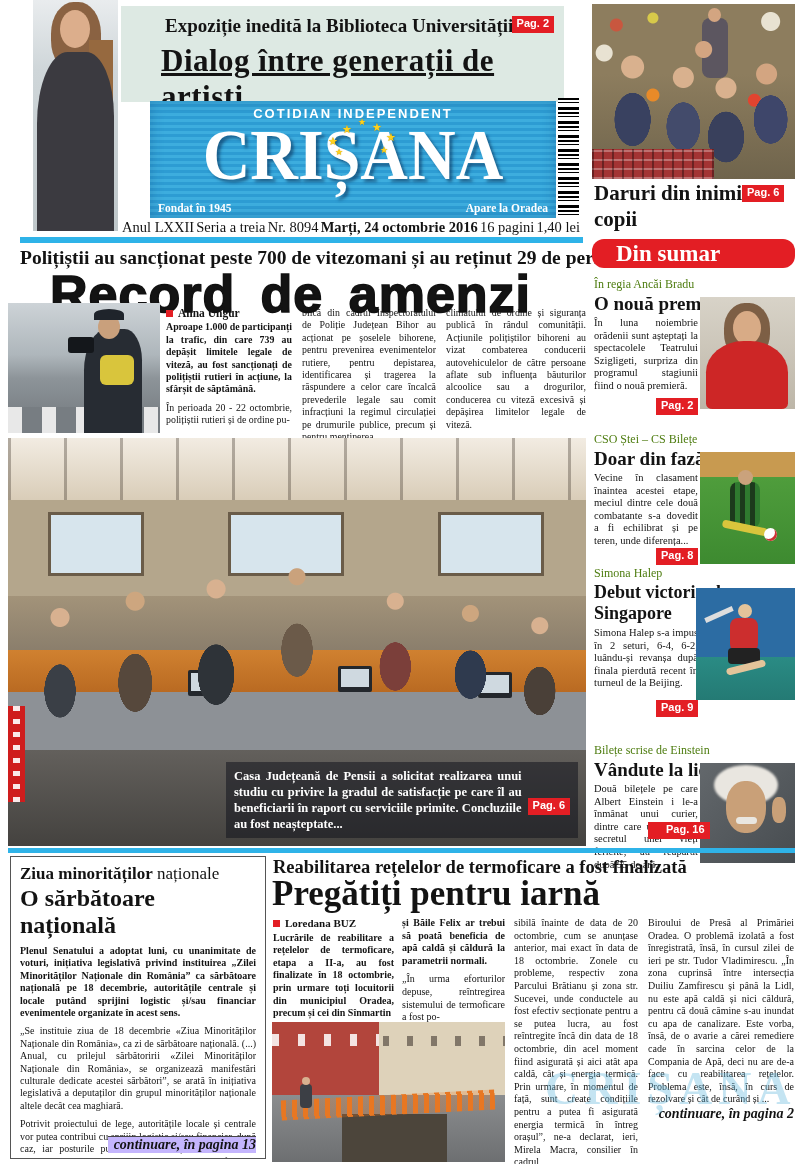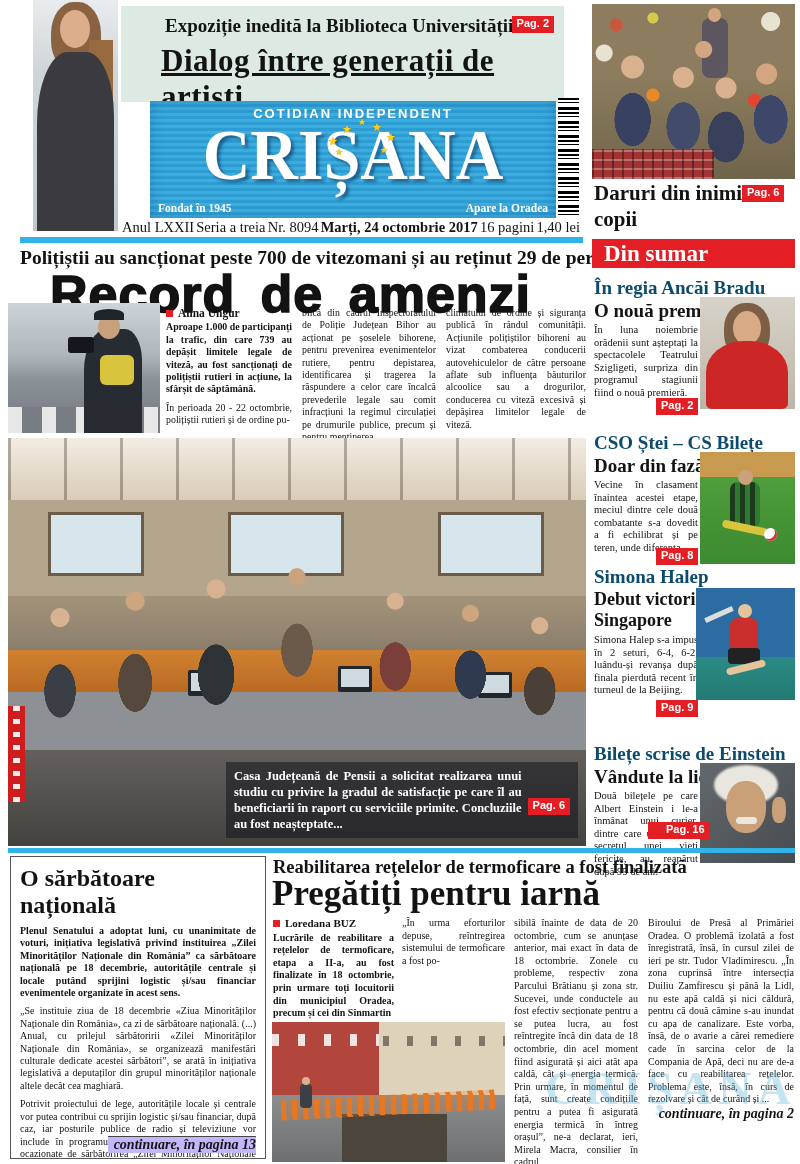--- a/index.html
+++ b/index.html
@@ -83,24 +83,24 @@
   .bp-caption{position:absolute;right:8px;bottom:8px;width:336px;padding:6px 8px;
               background:rgba(18,20,30,.55);color:#fff;font-weight:bold;font-size:12.5px;
               line-height:16px;text-align:justify;}
   .bp-caption .badge{float:right;margin-top:2px;}
 
   
   .sb-toptitle{position:absolute;left:594px;top:180px;width:200px;font-weight:bold;
                font-size:21px;line-height:26px;}
   .sb-topbadge{position:absolute;left:742px;top:184px;}
   .dinsumar{position:absolute;left:592px;top:239px;width:203px;height:29px;background:#e31e24;
-            color:#fff;font-weight:bold;font-size:23px;line-height:29px;padding-left:12px;
-            box-sizing:border-box;}
+            color:#fff;font-weight:bold;font-size:23px;line-height:29px;padding-left:24px;
+            box-sizing:border-box;border-radius:12px;}
   .sb-item{position:absolute;left:594px;width:202px;}
-  .sb-kicker{color:#0c4a6e;font-weight:bold;font-size:19px;margin-bottom:1px;}
+  .sb-kicker{color:#4d7c0f;font-weight:normal;font-size:12px;margin-bottom:1px;}
   .sb-title{font-weight:bold;font-size:19px;line-height:21px;margin-bottom:3px;}
   .sb-text{font-size:10.5px;line-height:12.6px;width:104px;}
   .sb-badge{position:absolute;}
 
   
   .minbox{position:absolute;left:10px;top:856px;width:256px;height:303px;
           border:1px solid #555;padding:7px 9px;box-sizing:border-box;overflow:hidden;}
   .min-kicker{font-size:17px;}
   .min-kicker b{font-weight:bold;}
   .min-headline{font-weight:bold;font-size:24px;margin:1px 0 6px;}
@@ -228,21 +228,21 @@
     <i class="star" style="left:230px;top:44px;font-size:9px;">★</i>
     <div class="mh-founded">Fondat în 1945</div>
     <div class="mh-where">Apare la Oradea</div>
   </div>
   <div class="barcode"></div>
 
   <div class="dateline">
     <span>Anul LXXII</span>
     <span>Seria a treia</span>
     <span>Nr. 8094</span>
-    <span class="dt-bold">Marți, 24 octombrie 2017</span>
+    <span class="dt-bold">Marți, 24 octombrie 2016</span>
     <span>16 pagini</span>
     <span>1,40 lei</span>
   </div>
   <div class="cyanbar" style="left:20px;top:237px;width:563px;height:6px;"></div>
 
   <div class="lead-kicker">Polițiștii au sancționat peste 700 de vitezomani și au reținut 29 de permise</div>
   <div class="lead-headline">Record de amenzi</div>
 
   <div class="photo ph-police">
     <div class="po-road"></div>
@@ -353,35 +353,37 @@
     <div class="ei-hair"></div>
     <div class="ei-face"></div>
     <div class="ei-must"></div>
     <div class="ei-hand"></div>
   </div>
   <span class="badge sb-badge" style="left:648px;top:822px;padding-left:18px;">Pag. 16</span>
 
   <div class="cyanbar" style="left:8px;top:848px;width:787px;height:5px;"></div>
 
   <div class="minbox">
+    <div class="min-kicker"><b>Ziua minorităților</b><span> naționale</span></div>
     <div class="min-headline">O sărbătoare națională</div>
     <p class="bold-lead jp">Plenul Senatului a adoptat luni, cu unanimitate de voturi, inițiativa legislativă privind instituirea „Zilei Minorităților Naționale din România” ca sărbătoare națională pe 18 decembrie, autoritățile centrale și locale putând sprijini logistic și/sau financiar evenimentele organizate în acest sens.</p>
     <p class="jp">„Se instituie ziua de 18 decembrie «Ziua Minorităților Naționale din România», ca zi de sărbătoare națională. (...) Anual, cu prilejul sărbătoririi «Zilei Minorităților Naționale din România», se organizează manifestări culturale dedicate acestei sărbători”, se arată în inițiativa legislativă a deputaților din grupul minorităților naționale altele decât cea maghiară.</p>
     <p class="jp">Potrivit proiectului de lege, autoritățile locale și centrale vor putea contribui cu sprijin logistic și/sau financiar, după caz, iar posturile publice de radio și televiziune vor include în programul zilei aspecte de la manifestările ocazionate de sărbătorirea „Zilei Minorităților Naționale din România”.</p>
     <div class="cont min-cont">continuare, în pagina 13</div>
   </div>
 
   <div class="heat-kicker">Reabilitarea rețelelor de termoficare a fost finalizată</div>
   <div class="heat-headline">Pregătiți pentru iarnă</div>
 
   <div class="heat-col jp" style="left:273px;width:121px;">
     <div class="byline"><span class="redsq"></span><span>Loredana BUZ</span></div>
     <p class="bold-lead">Lucrările de reabilitare a rețelelor de termoficare, etapa a II-a, au fost finalizate în 18 octombrie, prin urmare toți locuitorii din municipiul Oradea, precum și cei din Sînmartin</p>
   </div>
   <div class="heat-col jp" style="left:402px;width:103px;">
+    <p class="bold-lead">și Băile Felix ar trebui să poată beneficia de apă caldă și căldură la parametrii normali.</p>
     <p>„În urma eforturilor depuse, reîntregirea sistemului de termoficare a fost po-</p>
   </div>
   <div class="heat-col jp" style="left:514px;width:124px;">
     <p>sibilă înainte de data de 20 octombrie, cum se anunțase anterior, mai exact în data de 18 octombrie. Zonele cu probleme, respectiv zona Parcului Brătianu și zona str. Sucevei, unde conductele au fost efectiv secționate pentru a se putea lucra, au fost reîntregite încă din data de 18 octombrie, din acel moment fiind asigurată și aici atât apa caldă, cât și energia termică. Prin urmare, în momentul de față, sunt create condițiile pentru a putea fi asigurată energia termică în întreg orașul”, ne-a declarat, ieri, Mirela Macra, consilier în cadrul</p>
   </div>
   <div class="heat-col jp" style="left:648px;width:146px;">
     <p style="margin-bottom:2px;">Biroului de Presă al Primăriei Oradea. O problemă izolată a fost înregistrată, însă, în cursul zilei de ieri pe str. Tudor Vladimirescu. „În zona cuprinsă între intersecția Duiliu Zamfirescu și până la Lidl, nu este apă caldă și nici căldură, pentru că două cămine s-au inundat cu apa de canalizare. Este vorba, însă, de o avarie a cărei remediere cade în sarcina celor de la Compania de Apă, deci nu are de-a face cu reabilitarea rețelelor. Problema este, însă, în curs de rezolvare și cât de curând și ...</p>
     <div class="cont">continuare, în pagina 2</div>
   </div>
 

